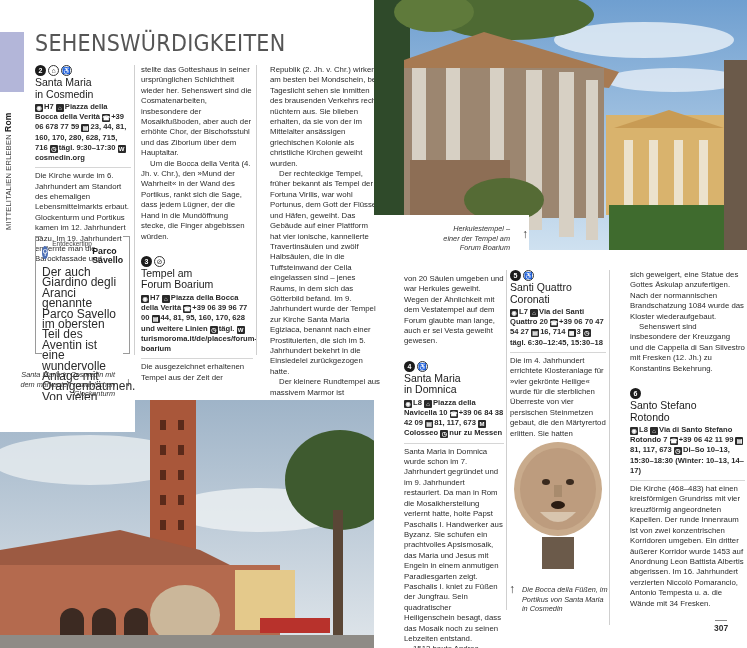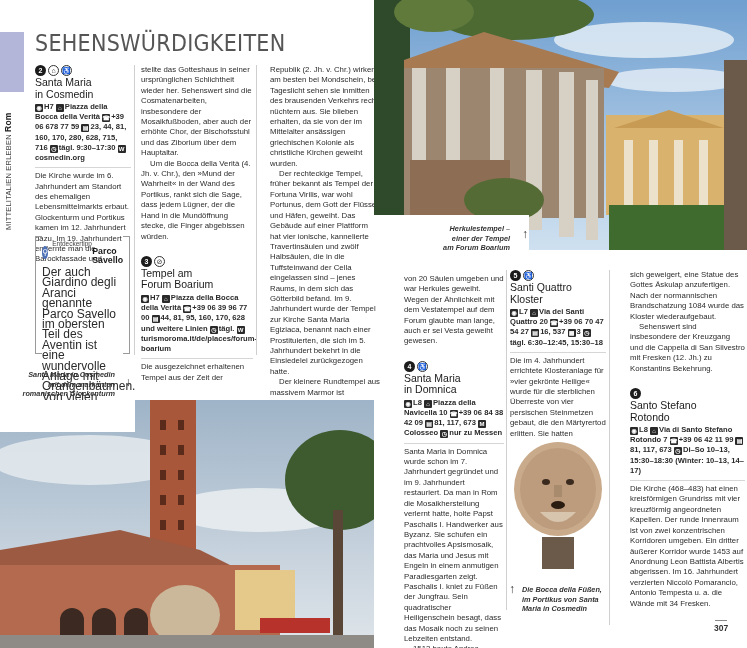--- a/index.html
+++ b/index.html
@@ -28,21 +28,21 @@
 
   .tip-box { position: absolute; left: 35px; top: 236px; width: 95px; height: 118px; border: 1px solid #9a9a9a; border-top: none; border-bottom: none; padding: 4px 6px; }
   .tip-box::before, .tip-box::after { content: ""; position: absolute; left: 6px; right: 6px; height: 0; }
   .tip-corner { position: absolute; width: 7px; height: 1px; background: #9a9a9a; }
   .tip-head { display: flex; align-items: center; gap: 4px; margin-bottom: 2px; }
   .tip-icon { width: 13px; height: 13px; border-radius: 50%; background: #4c6fb5; color: #fff; font-size: 8px; text-align: center; line-height: 13px; }
   .tip-kicker { font-size: 6.5px; color: #444; line-height: 7px; }
   .tip-title { font-size: 8.8px; font-weight: bold; color: #1a1a1a; line-height: 9px; padding-left: 40px; }
   .tip-text { font-size: 12px; line-height: 10.4px; color: #2b2b2b; }
 
-  .caption { position: absolute; font-style: italic; font-size: 7.3px; line-height: 9.6px; color: #333; font-weight: bold; }
+  .caption { position: absolute; font-style: italic; font-size: 7.3px; line-height: 9.6px; color: #333; }
   .caption .arrow { position: absolute; font-style: normal; font-size: 12px; color: #333; }
 
   .photo { position: absolute; overflow: hidden; }
   .page-num-rule { position: absolute; left: 715px; top: 620px; width: 12px; height: 1px; background: #888; }
   .page-num { position: absolute; left: 714px; top: 623px; font-size: 8.5px; font-weight: bold; color: #333; }
 </style>
 </head>
 <body>
 
 <div class="side-tab"></div>
@@ -202,27 +202,27 @@
 
 <div class="vrule" style="left:506px; top:270px; height:340px;"></div>
 
 <div class="col" style="left:510px; top:270px; width:96px;">
   <div class="entry-head">
     <span class="num">5</span>
     <span class="ico-c">♿</span>
   </div>
   <div class="entry-title">
     <div>Santi Quattro</div>
-    <div>Kloster</div>
+    <div>Coronati</div>
   </div>
   <div class="info">
     <span class="ib">◉</span><span>L7</span>
     <span class="ib">⌂</span><span>Via dei Santi Quattro 20</span>
     <span class="ib">☎</span><span>+39 06 70 47 54 27</span>
-    <span class="ib">▤</span><span>16, 537</span>
+    <span class="ib">▤</span><span>16, 714</span>
     <span class="ib">▦</span><span>3</span>
     <span class="ib">◷</span><span>tägl. 6:30–12:45, 15:30–18</span>
   </div>
   <div class="info-rule"></div>
   <p>Die im 4. Jahrhundert errichtete Klosteranlage für »vier gekrönte Heilige« wurde für die sterblichen Überreste von vier persischen Steinmetzen gebaut, die den Märtyrertod erlitten. Sie hatten</p>
 </div>
 
 <div class="photo" style="left:510px; top:437px; width:96px; height:140px;">
   <svg width="96" height="140" viewBox="0 0 96 140">
     <ellipse cx="48" cy="52" rx="44" ry="47" fill="#c9ab8c"></ellipse>

